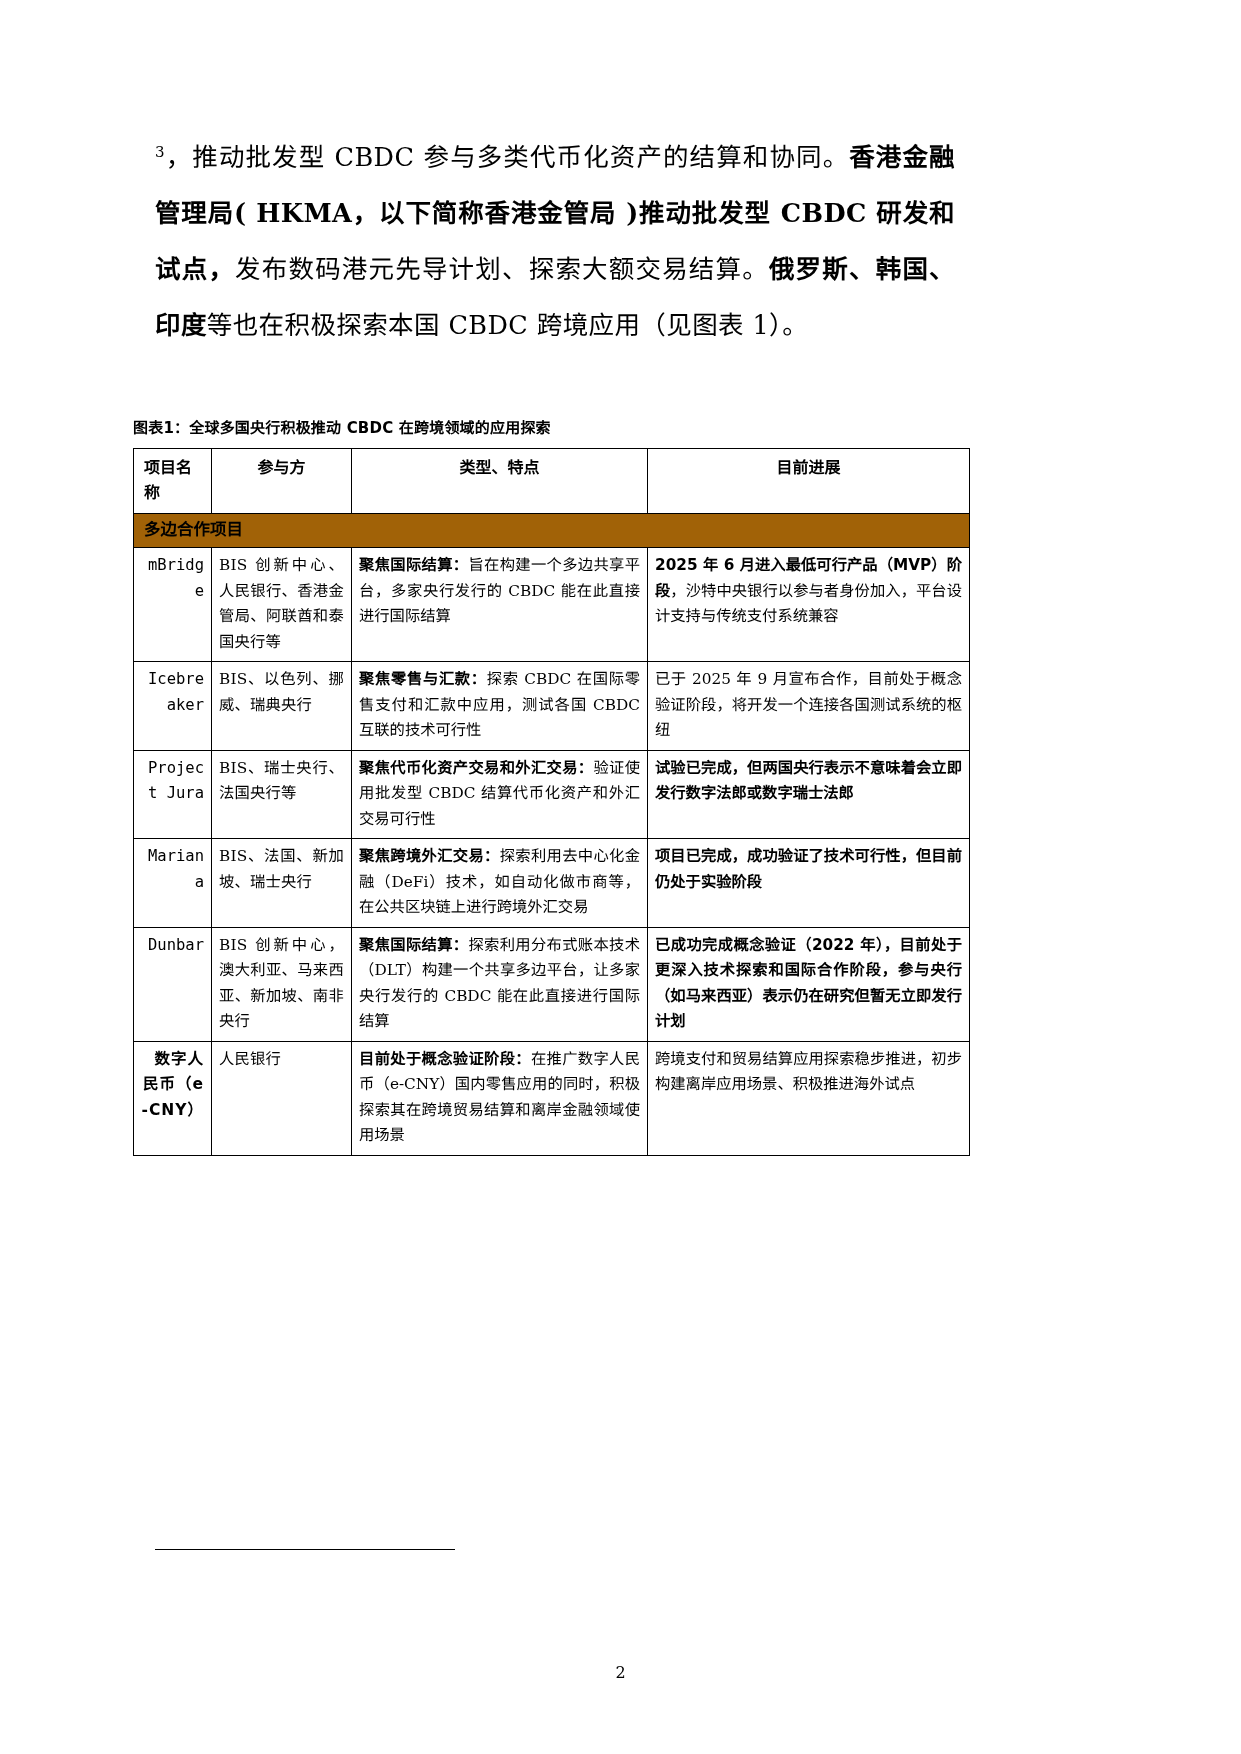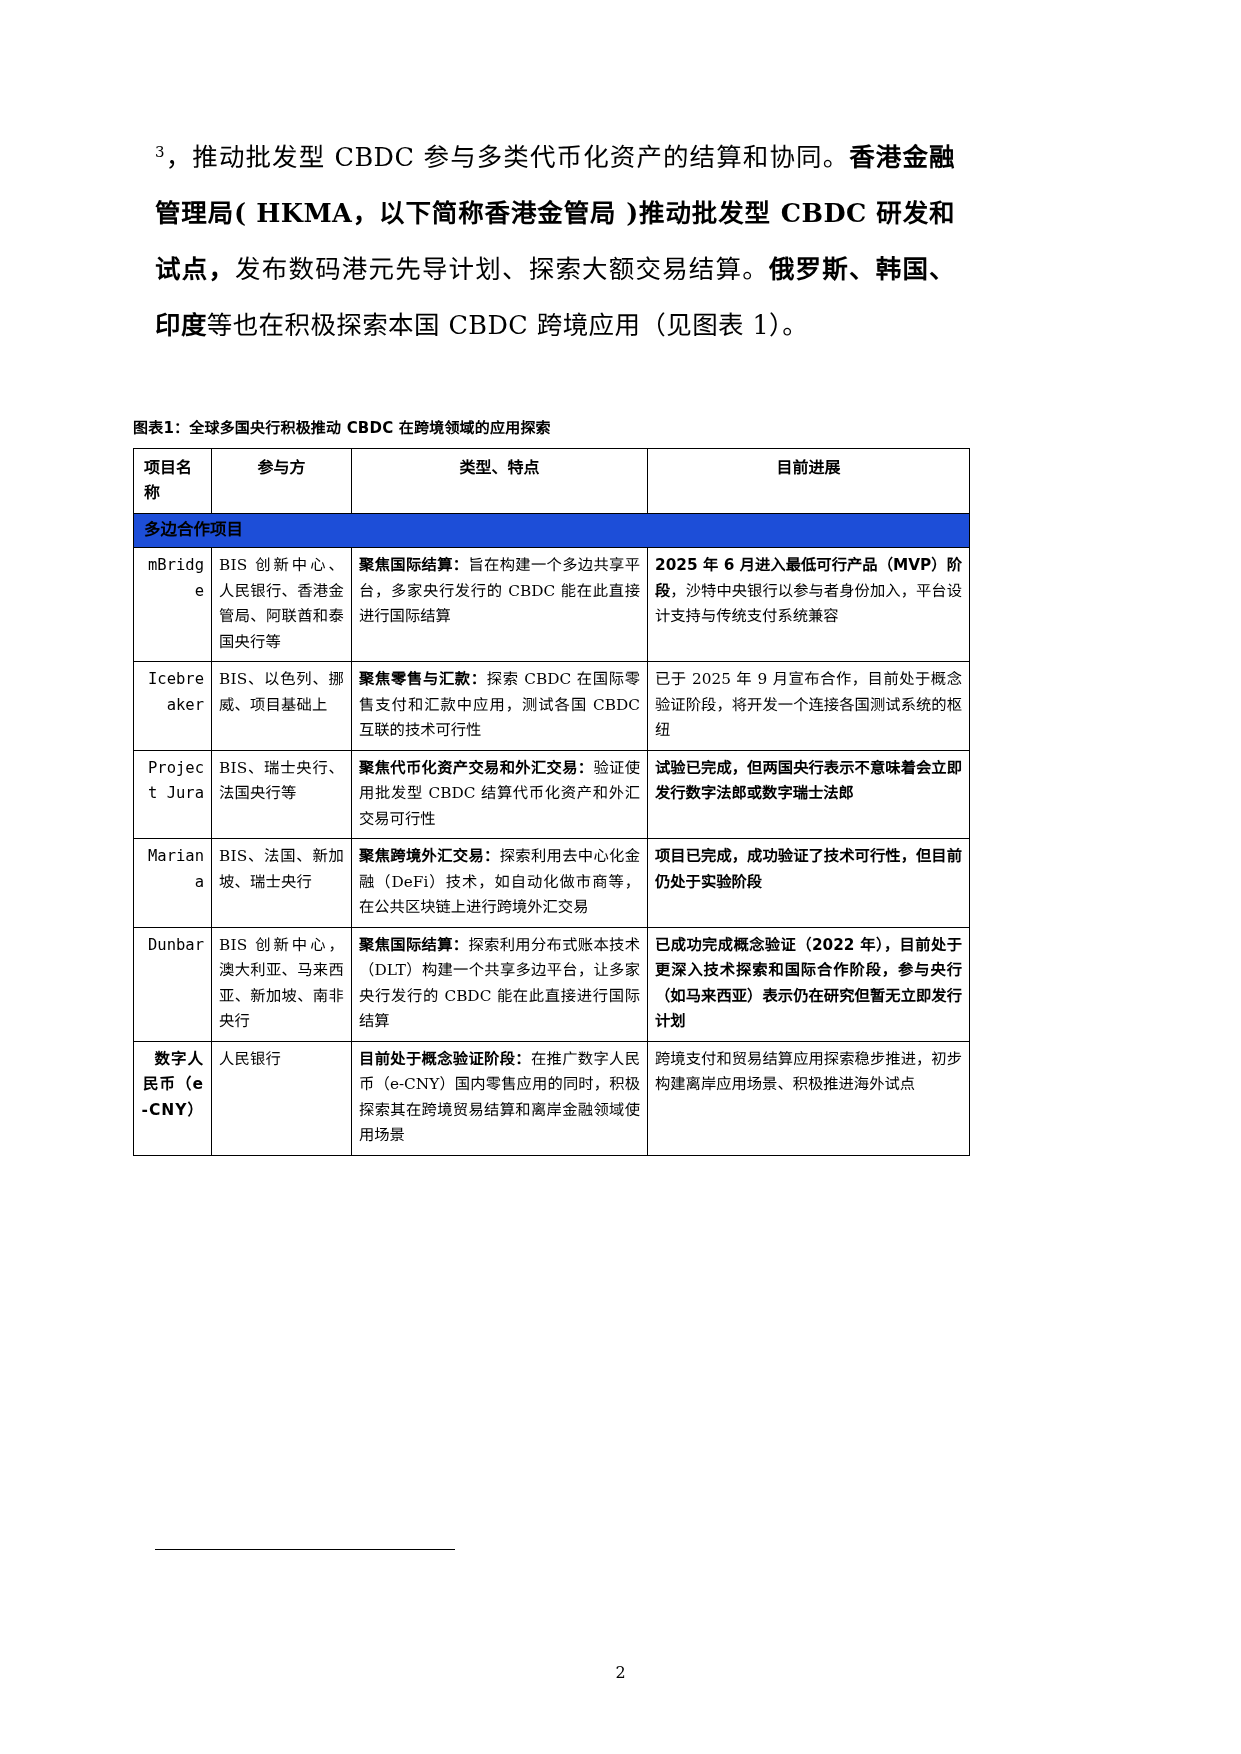--- a/index.html
+++ b/index.html
@@ -91,21 +91,21 @@
     padding-bottom: 6px;
     height: 52px;
     vertical-align: top;
   }
   table.cbdc thead th.h1 {
     text-align: left;
     padding-left: 10px;
   }
 
   tr.section td {
-    background: #1d4ed8;
+    background: #a16207;
     font-family: "DejaVu Sans", "Liberation Sans", sans-serif;
     font-weight: bold;
     font-size: 16.5px;
     padding: 3px 10px 4px 10px;
     line-height: 26px;
   }
 
   td.name {
     font-family: "DejaVu Sans Mono", "Liberation Mono", monospace;
     font-size: 15.5px;
@@ -219,21 +219,21 @@
 
         <tr>
           <td class="name">mBridge</td>
           <td class="party">BIS 创新中心、人民银行、香港金管局、阿联酋和泰国央行等</td>
           <td class="feature"><span class="lead">聚焦国际结算：</span><span>旨在构建一个多边共享平台，多家央行发行的 CBDC 能在此直接进行国际结算</span></td>
           <td class="progress"><span class="lead">2025 年 6 月进入最低可行产品（MVP）阶段</span><span>，沙特中央银行以参与者身份加入，平台设计支持与传统支付系统兼容</span></td>
         </tr>
 
         <tr>
           <td class="name">Icebreaker</td>
-          <td class="party">BIS、以色列、挪威、项目基础上</td>
+          <td class="party">BIS、以色列、挪威、瑞典央行</td>
           <td class="feature"><span class="lead">聚焦零售与汇款：</span><span>探索 CBDC 在国际零售支付和汇款中应用，测试各国 CBDC 互联的技术可行性</span></td>
           <td class="progress"><span class="lead"></span><span>已于 2025 年 9 月宣布合作，目前处于概念验证阶段，将开发一个连接各国测试系统的枢纽</span></td>
         </tr>
 
         <tr>
           <td class="name">Project Jura</td>
           <td class="party">BIS、瑞士央行、法国央行等</td>
           <td class="feature"><span class="lead">聚焦代币化资产交易和外汇交易：</span><span>验证使用批发型 CBDC 结算代币化资产和外汇交易可行性</span></td>
           <td class="progress"><span class="strong">试验已完成，但两国央行表示不意味着会立即发行数字法郎或数字瑞士法郎</span><span></span></td>
         </tr>

